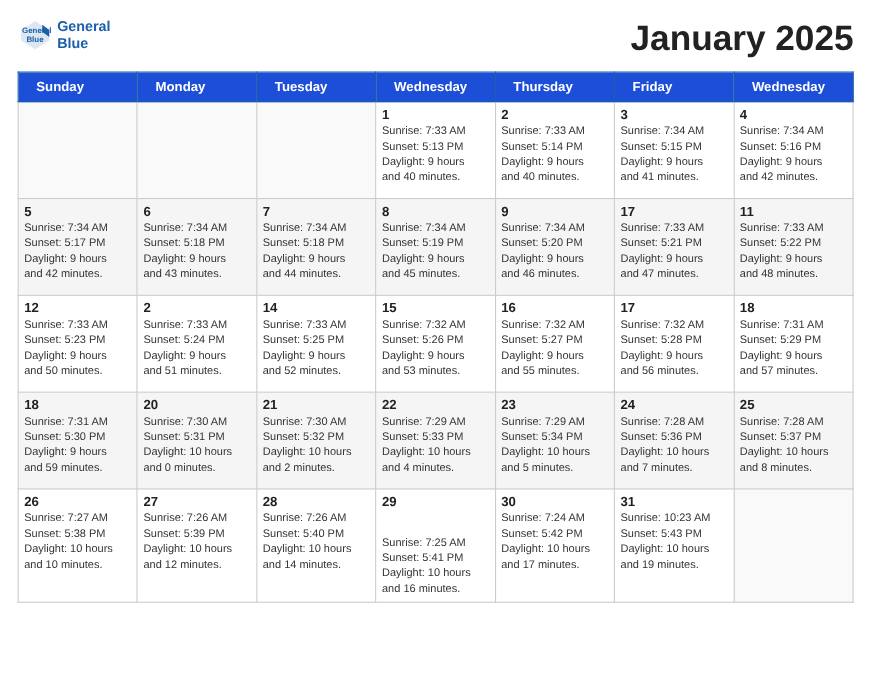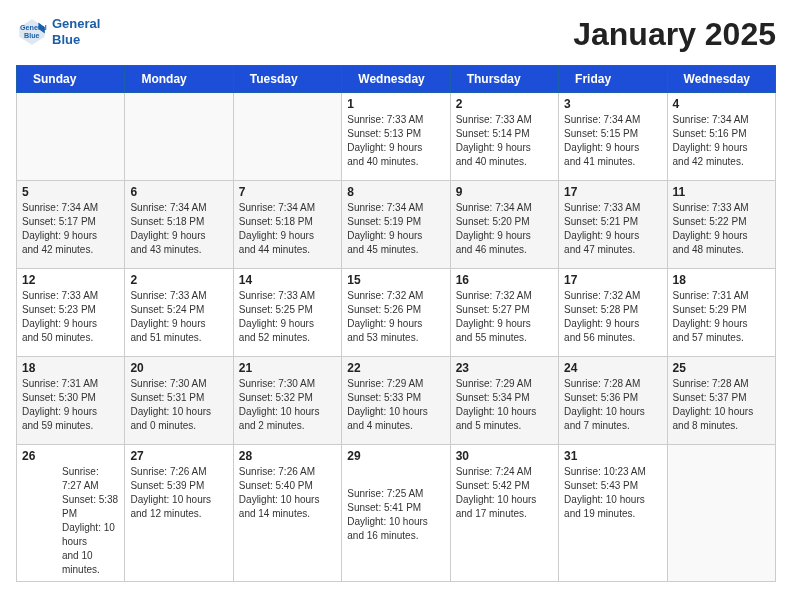--- a/index.html
+++ b/index.html
@@ -294,21 +294,21 @@
           <span class="day-num">25</span>
           <div class="day-info" style="white-space: pre-line;">Sunrise: 7:28 AM
 Sunset: 5:37 PM
 Daylight: 10 hours
 and 8 minutes.</div>
         </td>
       </tr>
       <tr>
         <td>
           <span class="day-num">26</span>
-          <div class="day-info" style="white-space: pre-line; margin-left: 40px;">Sunrise: 7:27 AM
+          <div class="day-info" style="white-space: pre-line;">Sunrise: 7:27 AM
 Sunset: 5:38 PM
 Daylight: 10 hours
 and 10 minutes.</div>
         </td>
         <td>
           <span class="day-num">27</span>
           <div class="day-info" style="white-space: pre-line;">Sunrise: 7:26 AM
 Sunset: 5:39 PM
 Daylight: 10 hours
 and 12 minutes.</div>

